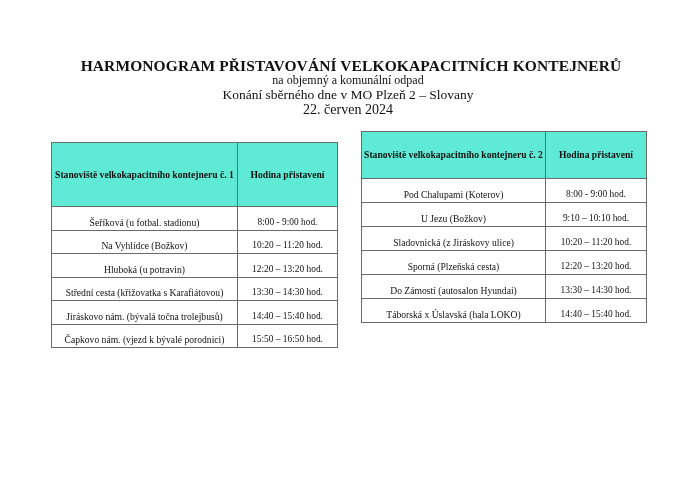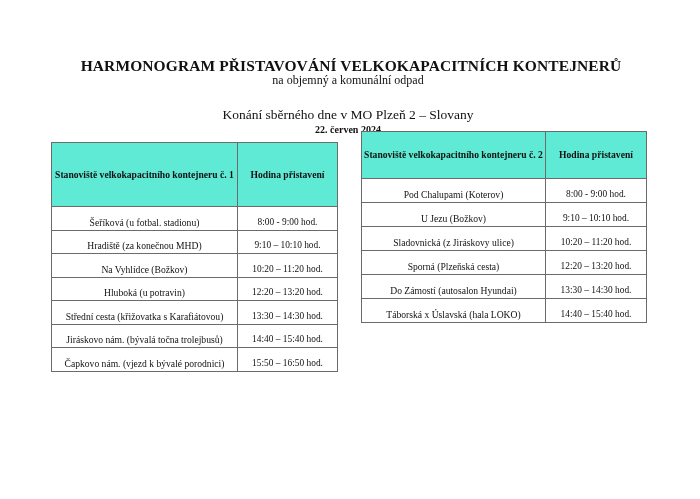--- a/index.html
+++ b/index.html
@@ -1,22 +1,22 @@
 <!DOCTYPE html>
 <html><head>
 <meta charset="utf-8">
 <style>
   html, body { margin: 0; padding: 0; background: #ffffff; }
   body { width: 700px; height: 499px; position: relative; overflow: hidden;
          font-family: "Liberation Serif", "DejaVu Serif", serif; color: #111; }
   .title-block { position: absolute; left: 0; top: 57px; width: 696px; text-align: center; }
   .title { font-weight: bold; font-size: 15.5px; line-height: 17px; letter-spacing: 0.1px; margin-left: 6px; }
   .subtitle { font-size: 12px; line-height: 13px; }
-  .event { font-size: 13.5px; line-height: 15px; margin-top: 20px; }
-  .date { font-weight: bold; font-size: 10px; line-height: 15px; }
+  .event { font-size: 13.5px; line-height: 15px; }
+  .date { font-weight: normal; font-size: 14px; line-height: 15px; }
 
   table.sched { position: absolute; border-collapse: collapse; font-size: 9.6px; }
   table.sched th, table.sched td { border: 1px solid #6b6b6b; text-align: center; padding: 0 2px; }
   table.sched th { background: #5eead4; font-weight: bold; vertical-align: middle; line-height: 12px; }
   table.sched td { vertical-align: bottom; padding-bottom: 2px; line-height: 11px; }
   table.sched td.time { font-size: 9.4px; }
 
   #t1 { left: 51px; top: 142px; width: 287px; }
   #t1 th.c1, #t1 td.c1 { width: 181px; }
   #t1 thead tr { height: 64px; }
@@ -41,24 +41,20 @@
   <thead>
     <tr>
       <th class="c1">Stanoviště velkokapacitního kontejneru č. 1</th>
       <th>Hodina přistavení</th>
     </tr>
   </thead>
   <tbody>
     <tr>
       <td class="c1">Šeříková (u fotbal. stadionu)</td>
       <td class="time">8:00  - 9:00 hod.</td>
-    </tr>
-    <tr>
-      <td class="c1">Hradiště (za konečnou MHD)</td>
-      <td class="time">9:10 – 10:10 hod.</td>
     </tr>
     <tr>
       <td class="c1">Na Vyhlídce (Božkov)</td>
       <td class="time">10:20 – 11:20 hod.</td>
     </tr>
     <tr>
       <td class="c1">Hluboká (u potravin)</td>
       <td class="time">12:20 – 13:20 hod.</td>
     </tr>
     <tr>

